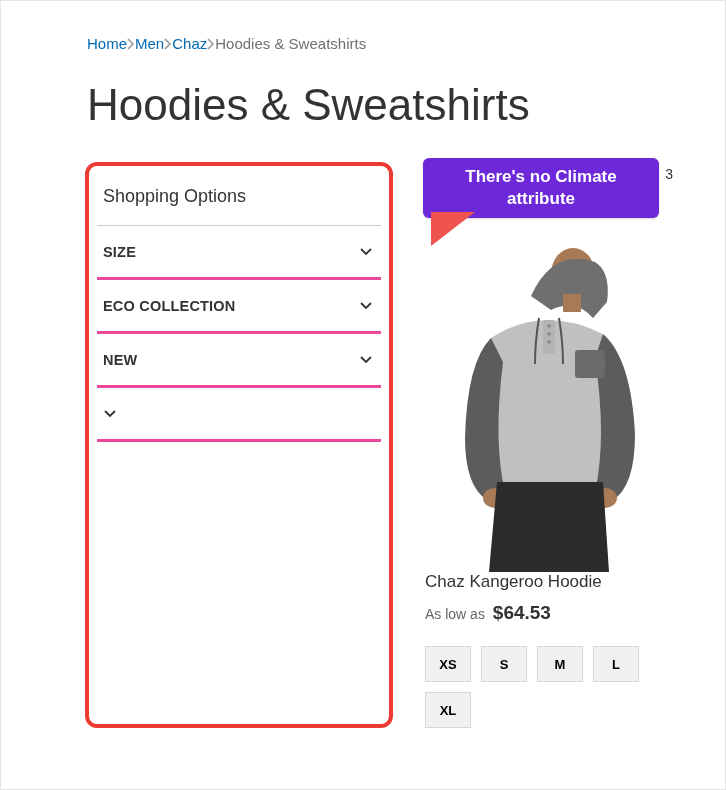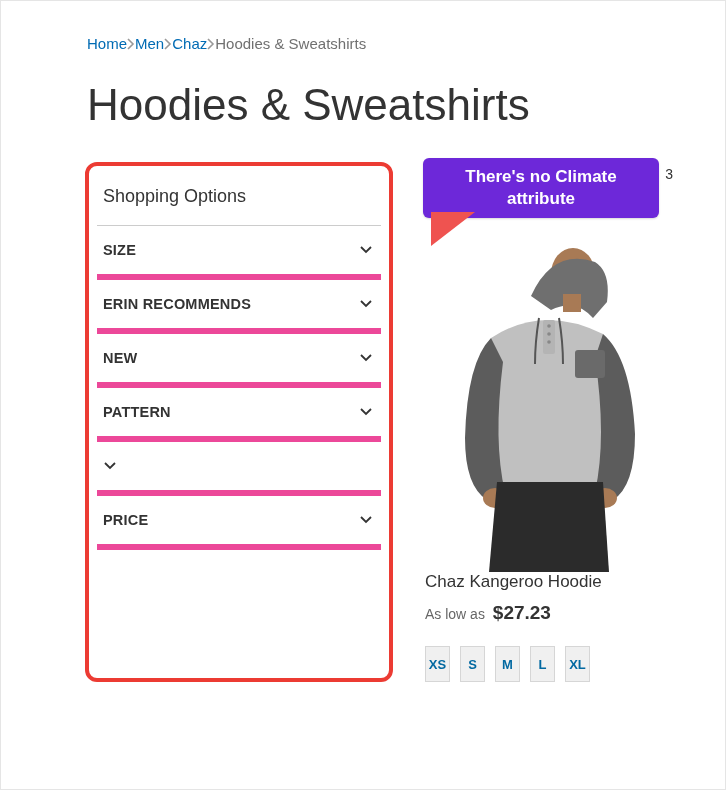--- a/index.html
+++ b/index.html
@@ -56,21 +56,21 @@
     color: #333;
     padding: 14px 6px 18px 6px;
   }
   .filters { border-top: 1px solid #ccc; }
   .filter-row {
     display:flex;
     align-items:center;
     justify-content:space-between;
     height: 54px;
     padding: 0 8px 0 6px;
-    border-bottom: 6px solid #ec4899;
+    border-bottom: 3px solid #ec4899;
     cursor: pointer;
   }
   .filter-label {
     font-size: 14.5px;
     font-weight: 600;
     letter-spacing: .2px;
     color: #333;
     text-transform: uppercase;
   }
   .chev { display:flex; align-items:center; }
@@ -136,25 +136,25 @@
     margin-left: 4px;
   }
   .swatches {
     display:flex;
     flex-wrap: wrap;
     gap: 10px;
     margin-top: 22px;
     padding-left: 2px;
   }
   .swatch {
-    width: 25px;
+    width: 46px;
     height: 36px;
     border: 1px solid #d6d6d6;
     background: #f0f0f0;
-    color: #0369a1;
+    color: #000000;
     font-size: 13px;
     font-weight: 700;
     display:flex;
     align-items:center;
     justify-content:center;
     cursor:pointer;
   }
 </style>
 </head>
 <body>
@@ -192,52 +192,36 @@
       <div class="filters">
         <div class="filter-row">
           <span class="filter-label">SIZE</span>
           <span class="chev">
               <svg width="14" height="14" viewBox="0 0 14 14">
                 <path d="M2 4l5 5 5-5" fill="none" stroke="#333" stroke-width="1.8"></path>
               </svg>
             </span>
         </div>
         <div class="filter-row">
-          <span class="filter-label">ERIN RECOMMENDS</span>
+          <span class="filter-label">ECO COLLECTION</span>
           <span class="chev">
               <svg width="14" height="14" viewBox="0 0 14 14">
                 <path d="M2 4l5 5 5-5" fill="none" stroke="#333" stroke-width="1.8"></path>
               </svg>
             </span>
         </div>
         <div class="filter-row">
           <span class="filter-label">NEW</span>
           <span class="chev">
               <svg width="14" height="14" viewBox="0 0 14 14">
                 <path d="M2 4l5 5 5-5" fill="none" stroke="#333" stroke-width="1.8"></path>
               </svg>
             </span>
         </div>
         <div class="filter-row">
-          <span class="filter-label">PATTERN</span>
-          <span class="chev">
-              <svg width="14" height="14" viewBox="0 0 14 14">
-                <path d="M2 4l5 5 5-5" fill="none" stroke="#333" stroke-width="1.8"></path>
-              </svg>
-            </span>
-        </div>
-        <div class="filter-row">
-          <span class="chev">
-              <svg width="14" height="14" viewBox="0 0 14 14">
-                <path d="M2 4l5 5 5-5" fill="none" stroke="#333" stroke-width="1.8"></path>
-              </svg>
-            </span>
-        </div>
-        <div class="filter-row">
-          <span class="filter-label">PRICE</span>
           <span class="chev">
               <svg width="14" height="14" viewBox="0 0 14 14">
                 <path d="M2 4l5 5 5-5" fill="none" stroke="#333" stroke-width="1.8"></path>
               </svg>
             </span>
         </div>
       </div>
     </aside>
 
     <div class="product-col">
@@ -278,21 +262,21 @@
           <ellipse cx="170" cy="256" rx="12" ry="10" fill="#a87a55"></ellipse>
 
           <path d="M62 240 L168 240 L174 330 L54 330 Z" fill="#2b2b2b"></path>
         </svg>
       </div>
 
       <div class="product-name">Chaz Kangeroo Hoodie</div>
 
       <div class="price-line">
         <span>As low as</span>
-        <span class="price">$27.23</span>
+        <span class="price">$64.53</span>
       </div>
 
       <div class="swatches">
         <div class="swatch">XS</div>
         <div class="swatch">S</div>
         <div class="swatch">M</div>
         <div class="swatch">L</div>
         <div class="swatch">XL</div>
       </div>
 

